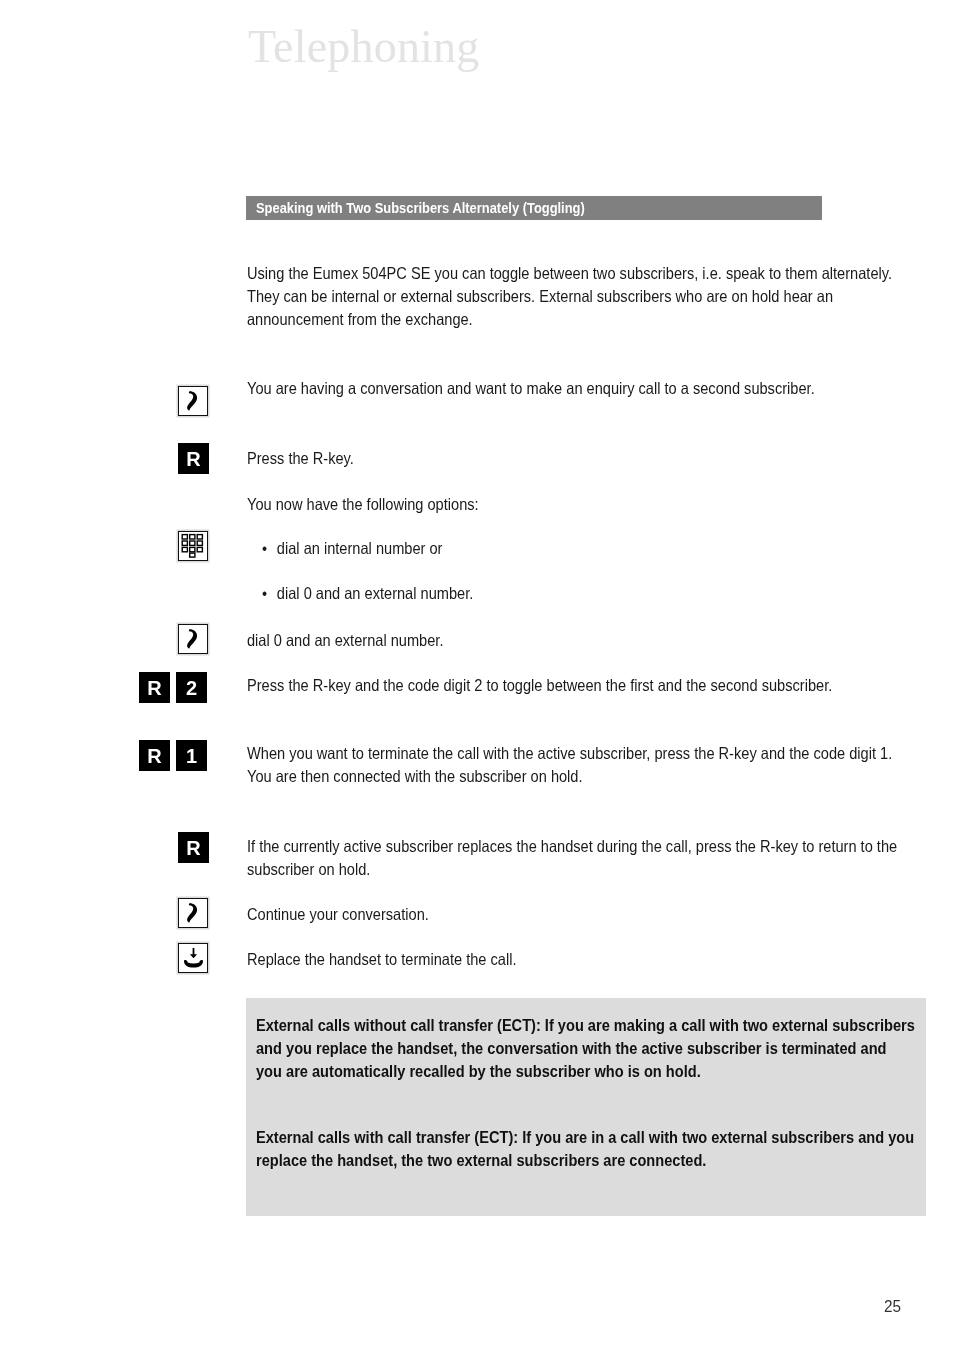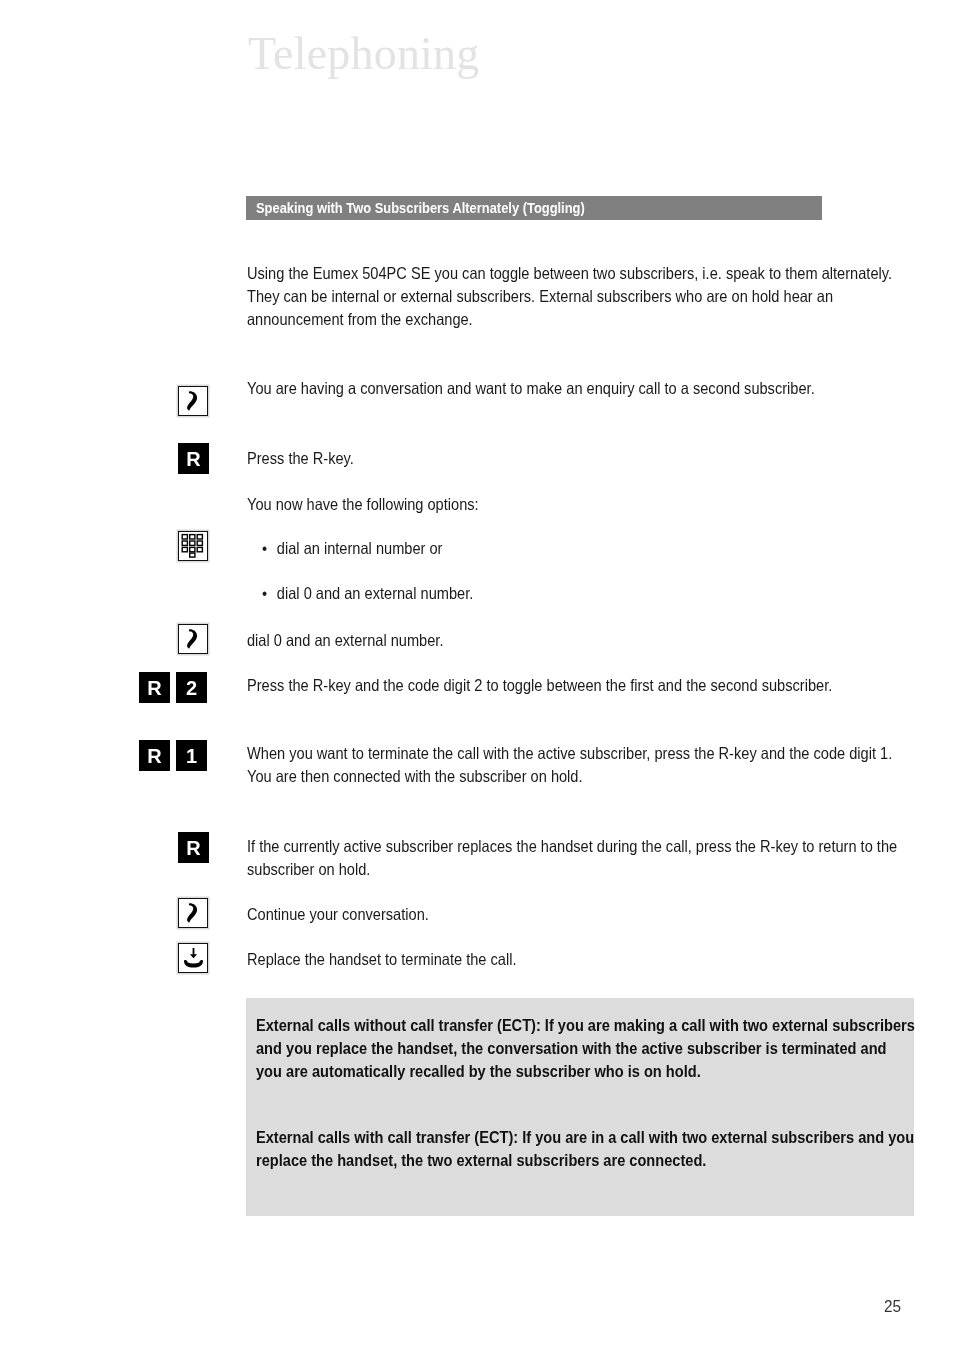--- a/index.html
+++ b/index.html
@@ -20,21 +20,21 @@
     inset: 0;
     width: 954px;
     height: 1355px;
     overflow: hidden;
   }
 
   
   .chapter-title {
     position: absolute;
     left: 248px;
-    top: 26px;
+    top: 19px;
     font-family: "Liberation Serif", serif;
     font-size: 46px;
     line-height: 56px;
     color: #e3e3e3;
     letter-spacing: 0.2px;
     white-space: nowrap;
   }
 
   
   .section-bar {
@@ -138,20 +138,21 @@
   }
 
   
   .note-box {
     position: absolute;
     left: 246px;
     top: 998px;
     width: 668px;
     height: 218px;
     background: #dcdcdc;
+    padding-left: 12px;
   }
   .note-p {
     position: absolute;
     left: 10px;
     width: 745px;
     font-size: 16.5px;
     line-height: 23px;
     font-weight: bold;
     color: #111111;
     transform: scaleX(0.885);

